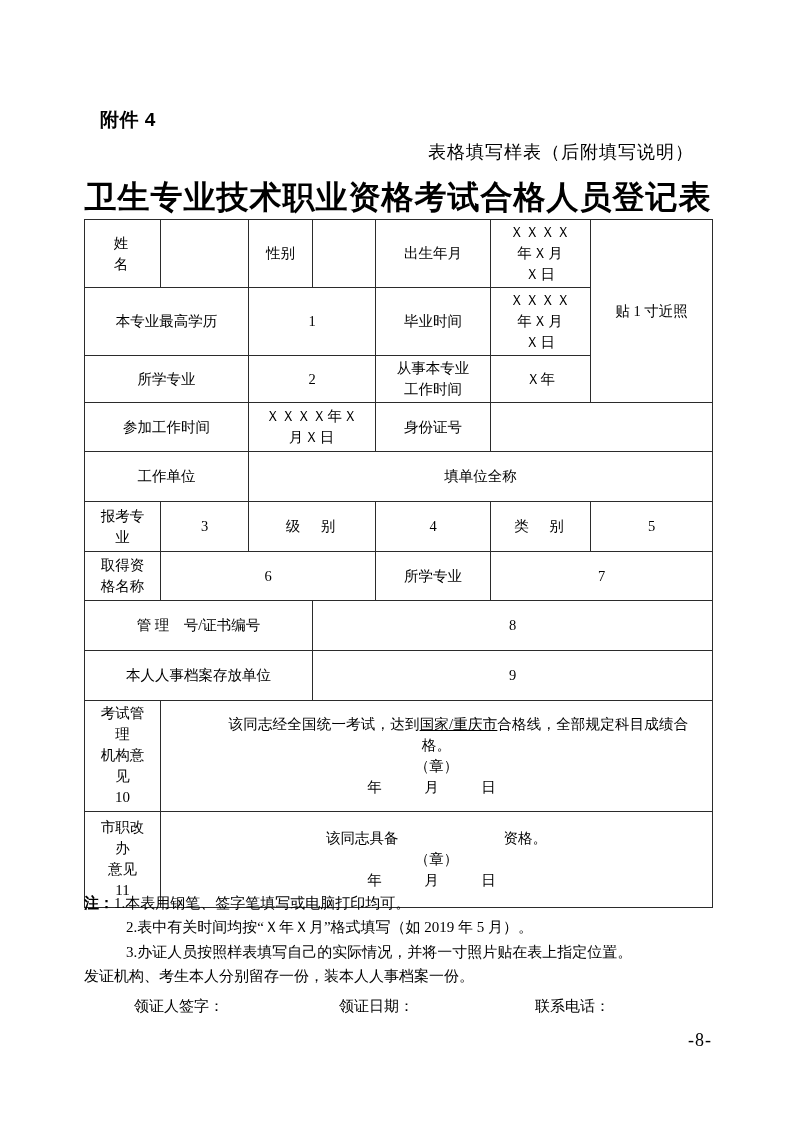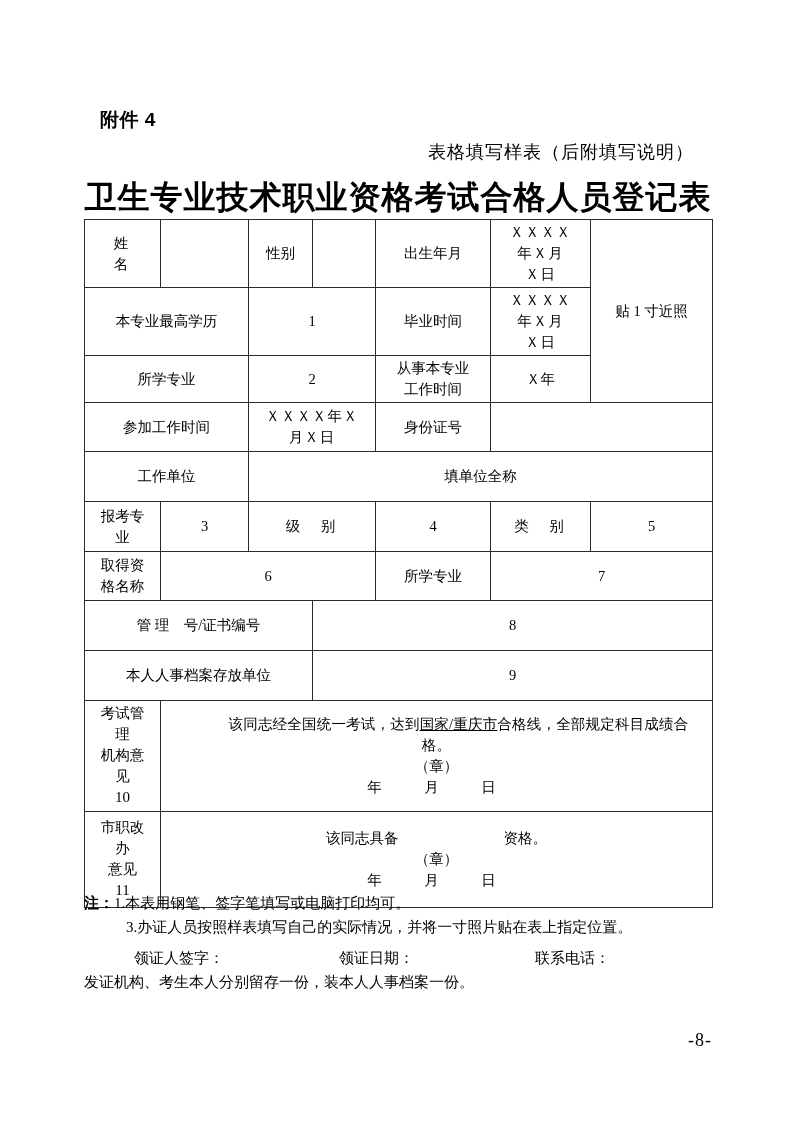--- a/index.html
+++ b/index.html
@@ -204,20 +204,21 @@
         <span class="op2-row1 op-center"><span>该同志具备</span><span class="gapfill"></span><span>资格。</span></span>
         <span class="op-center">（章）</span>
         <span class="op-center ymd">年　月　日</span>
       </td>
     </tr>
   </tbody>
     </table>
 
   <div class="notes">
     <span class="nt ind0"><span class="nlabel">注：</span><span>1.本表用钢笔、签字笔填写或电脑打印均可。</span></span>
+    <span class="nt ind1">2.表中有关时间均按“Ｘ年Ｘ月”格式填写（如 2019 年 5 月）。</span>
     <span class="nt ind1">3.办证人员按照样表填写自己的实际情况，并将一寸照片贴在表上指定位置。</span>
+    <span class="nt wrapline">发证机构、考生本人分别留存一份，装本人人事档案一份。</span>
     <span class="nt sigline"><span class="sg1">领证人签字：</span><span class="sg2">领证日期：</span><span>联系电话：</span></span>
-    <span class="nt wrapline">发证机构、考生本人分别留存一份，装本人人事档案一份。</span>
   </div>
 
   <div class="pageno">-8-</div>
 
 </div>
 
 </body></html>

